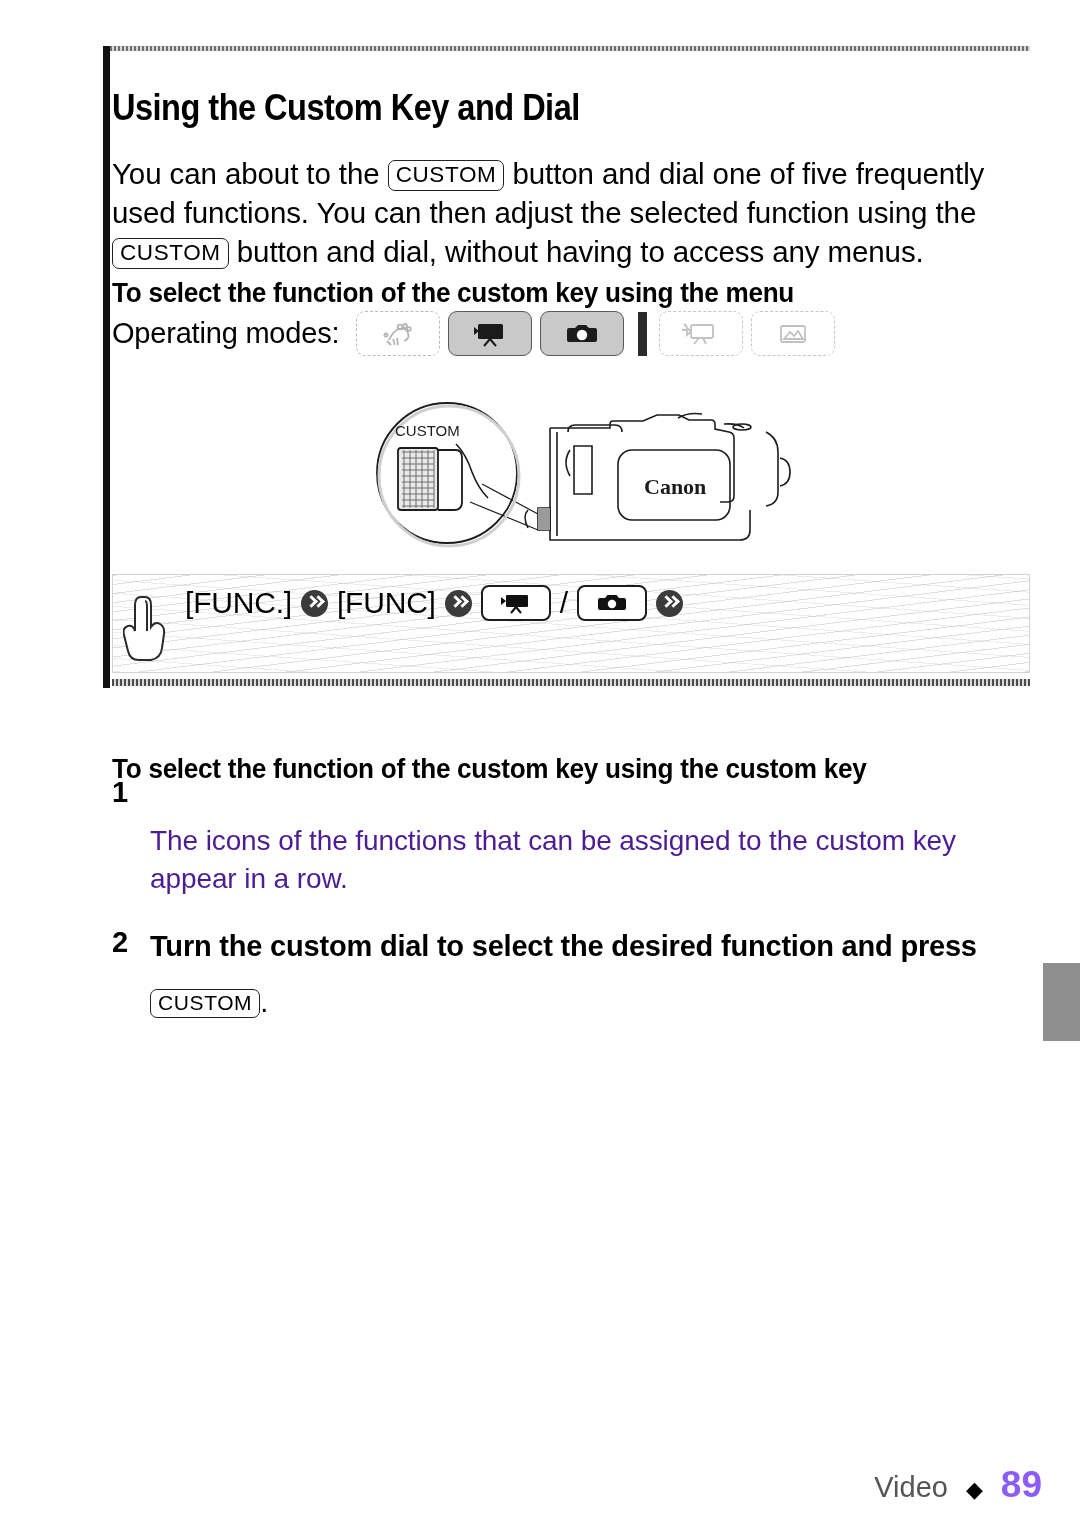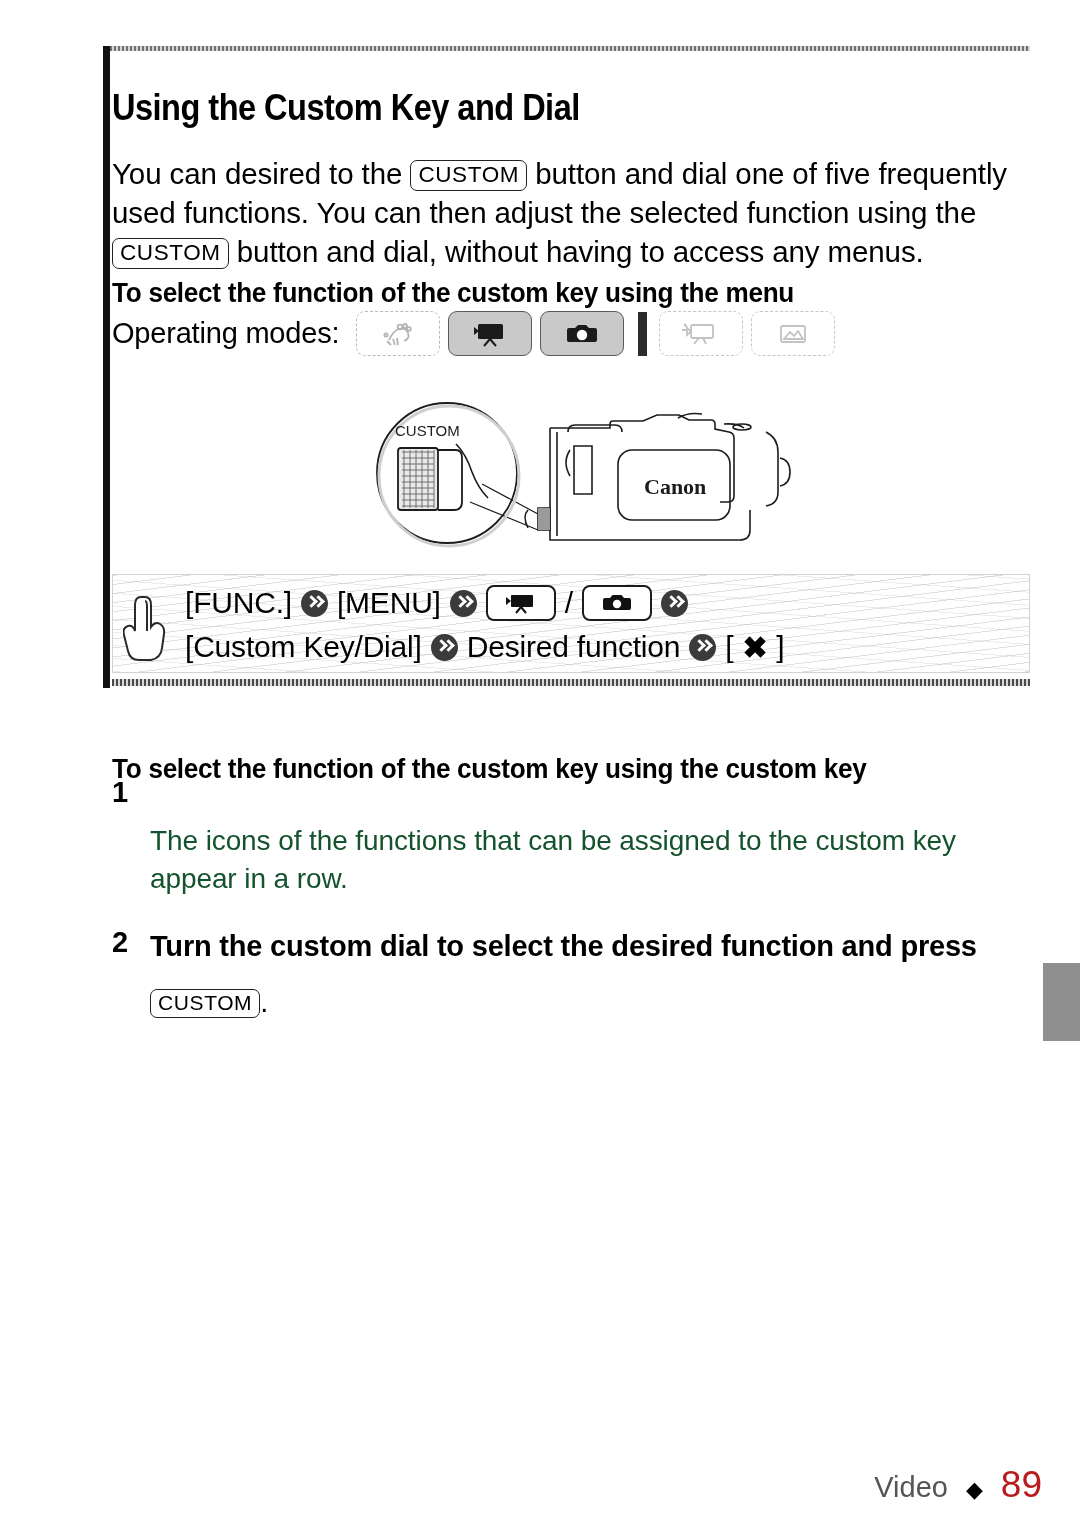--- a/index.html
+++ b/index.html
@@ -257,21 +257,21 @@
     font-weight: bold;
     line-height: 40px;
     letter-spacing: -0.2px;
   }
   .step-note {
     position: absolute;
     left: 150px;
     width: 870px;
     font-size: 28px;
     line-height: 38px;
-    color: #14532d;
+    color: #4c1d95;
     letter-spacing: -0.1px;
   }
   #step1 { top: 776px; }
   #step1-note { top: 822px; }
   #step2 { top: 926px; }
   #step2-kbd { position: absolute; left: 150px; top: 986px; font-size: 29px; }
 
   
   .edge-tab {
     position: absolute;
@@ -289,38 +289,38 @@
     top: 1440px;
     display: flex;
     align-items: baseline;
     gap: 18px;
     font-size: 29px;
     color: #555;
     margin-top: 24px;
   }
   .footer .pagenum {
     font-size: 37px;
-    font-weight: normal;
-    color: #b91c1c;
+    font-weight: bold;
+    color: #8b5cf6;
   }
   .footer .diamond { font-size: 22px; color: #000; }
 </style>
 </head>
 <body>
 
 <div class="page">
 
   <div class="top-rule"></div>
   <div class="left-spine"></div>
   <div class="spine-foot"></div>
 
   <h1 class="page-title">Using the Custom Key and Dial</h1>
 
   <p class="intro">
-    <span>You can desired to the </span><span class="kbd">CUSTOM</span><span> button and dial one of five frequently used functions. You can then adjust the selected function using the </span><span class="kbd">CUSTOM</span><span> button and dial, without having to access any menus.</span>
+    <span>You can about to the </span><span class="kbd">CUSTOM</span><span> button and dial one of five frequently used functions. You can then adjust the selected function using the </span><span class="kbd">CUSTOM</span><span> button and dial, without having to access any menus.</span>
   </p>
 
   <h2 class="subhead" id="subhead-menu">To select the function of the custom key using the menu</h2>
 
   <div class="opmodes">
     <span class="opmodes-label">Operating modes:</span>
 
     <span class="mode-badge off">
       <svg width="38" height="28" viewBox="0 0 38 28">
         <g fill="none" stroke="#b4b4b4" stroke-width="1.8">
@@ -422,48 +422,39 @@
       <g fill="#ffffff" stroke="#2a2a2a" stroke-width="2">
         <path d="M22 10 q6 0 6 8 v22 q4 -6 9 -3 q5 3 4 10 l-2 14 q-1 10 -11 12 h-12 q-9 0 -11 -9 l-4 -16 q-2 -7 4 -9 q5 -1 7 5 v-26 q0 -8 6 -8 z"></path>
         <path d="M22 14 q2 0 2 6 v24" fill="none"></path>
       </g>
     </svg>
 
     <div class="menu-lines">
       <div class="menu-line">
         <span>[FUNC.]</span>
         <span class="chev"></span>
-        <span>[MENU]</span>
+        <span>[FUNC]</span>
         <span class="chev"></span>
         <span class="miniframe">
           <svg width="42" height="24" viewBox="0 0 42 24">
             <rect x="11" y="4" width="22" height="12" rx="1" fill="#111"></rect>
             <path d="M6 6 l5 4 l-5 4 z" fill="#111"></path>
             <path d="M21 16 l-5 6 M21 16 l5 6" stroke="#111" stroke-width="2" fill="none"></path>
           </svg>
         </span>
         <span class="slash">/</span>
         <span class="miniframe">
           <svg width="42" height="24" viewBox="0 0 42 24">
             <path d="M9 7 h5 l2.5 -3 h9 l2.5 3 h5 a2 2 0 0 1 2 2 v8 a2 2 0 0 1 -2 2 h-24 a2 2 0 0 1 -2 -2 v-8 a2 2 0 0 1 2 -2 z" fill="#111"></path>
             <circle cx="21" cy="13" r="4.2" fill="#fff"></circle>
           </svg>
         </span>
         <span class="chev"></span>
       </div>
 
-      <div class="menu-line">
-        <span>[Custom Key/Dial]</span>
-        <span class="chev"></span>
-        <span>Desired function</span>
-        <span class="chev"></span>
-        <span>[</span>
-        <span class="xmark">✖</span>
-        <span>]</span>
-      </div>
     </div>
   </div>
   <div class="menubox-rule"></div>
 
   <h2 class="subhead" id="subhead-key">To select the function of the custom key using the custom key</h2>
 
   <div class="step" id="step1">
     <div class="step-row">
       <span class="step-num">1</span>
     </div>

